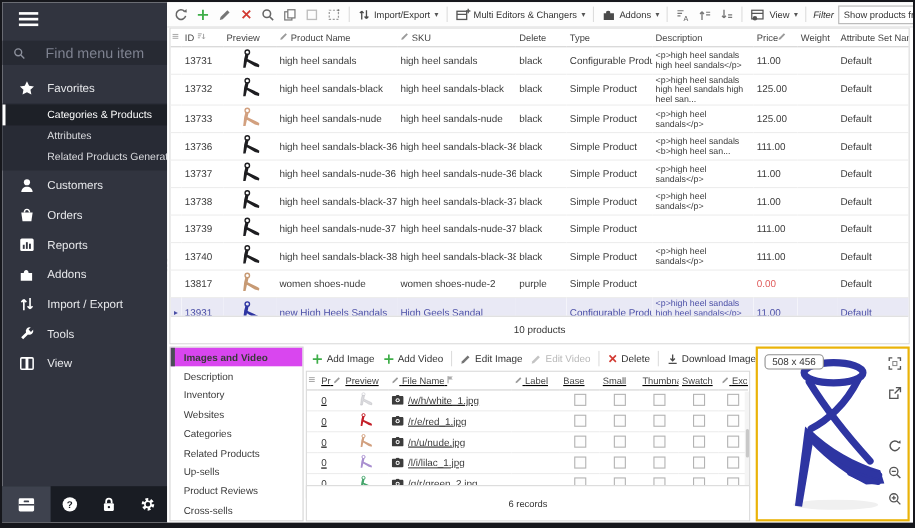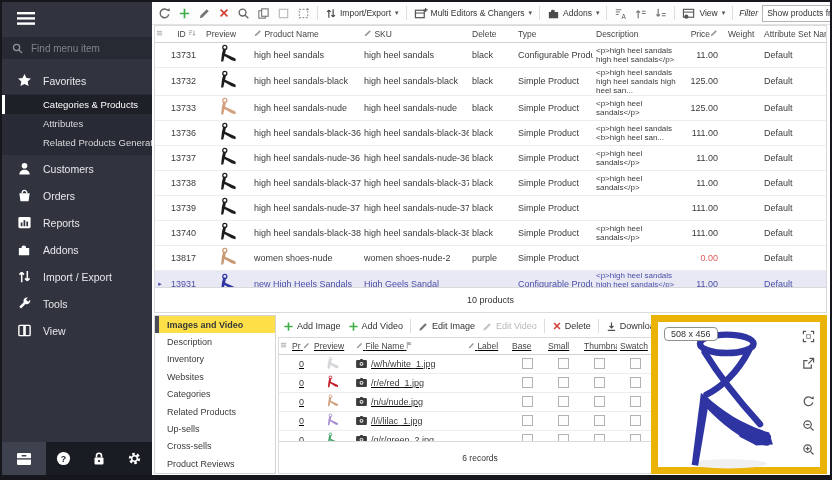--- a/index.html
+++ b/index.html
@@ -3,21 +3,21 @@
 <meta charset="utf-8">
 <style>
   html,body{margin:0;padding:0;background:#d6d6d6;font-family:"Liberation Sans",sans-serif;}
   *{box-sizing:border-box;}
   .app{position:relative;width:832px;height:480px;border:2px solid #16171c;border-bottom-width:5px;background:#fff;overflow:hidden;}
 
   
   .sidebar{position:absolute;left:0;top:0;bottom:0;width:150px;background:#31343f;color:#e7e8eb;overflow:hidden;}
   .burger{padding:9px 0 7px 15px;cursor:pointer;}
   .search{display:flex;align-items:center;gap:6px;background:#272a33;height:22px;margin:1px 0 8px;padding:0 10px;}
-  .search input{background:transparent;border:0;outline:0;color:#cfd1d8;font-size:10px;width:104px;font-family:"Liberation Sans",sans-serif;}
+  .search input{background:transparent;border:0;outline:0;color:#cfd1d8;font-size:13px;width:104px;font-family:"Liberation Sans",sans-serif;text-align:right;}
   .search input::placeholder{color:#7e8290;}
   .mi{display:flex;align-items:center;gap:11px;height:27px;padding-left:15px;font-size:10.5px;cursor:pointer;white-space:nowrap;}
   .sub{background:#282b35;padding:1px 0 3px;}
   .smi{display:flex;align-items:center;height:19px;padding-left:41px;font-size:9.5px;color:#d9dade;cursor:pointer;position:relative;white-space:nowrap;}
   .smi.sel{background:#1d2027;color:#fff;}
   .smi.sel::before{content:"";position:absolute;left:0;top:0;bottom:0;width:3px;background:#fff;}
   .sstatus{position:absolute;left:0;right:0;bottom:0;height:33px;background:#191c23;display:flex;align-items:center;}
   .sstatus .cell{width:44px;height:33px;background:#3e424e;display:flex;align-items:center;justify-content:center;cursor:pointer;}
   .sstatus .ic{flex:1;display:flex;justify-content:center;cursor:pointer;}
   .splitgrip{position:absolute;left:150px;top:231px;width:5px;height:16px;display:flex;flex-direction:column;justify-content:space-between;padding:2px 0;cursor:col-resize;}
@@ -32,42 +32,42 @@
   .caret{font-size:7px;color:#555;margin-left:1px;font-family:"DejaVu Sans",sans-serif;}
   .filter-select{display:flex;align-items:center;justify-content:space-between;width:176px;height:17px;border:1px solid #b5b5b5;background:#fff;padding:0 4px;font-size:8.5px;color:#333;cursor:pointer;margin:0 4px 0 3px;}
 
   .gridbox{position:absolute;left:2px;right:3px;top:23px;height:288px;border:1px solid #dadada;background:#fff;overflow:hidden;}
   table{border-collapse:collapse;table-layout:fixed;}
   th{height:16px;font-size:8.5px;font-weight:400;color:#454545;text-align:left;border-bottom:1px solid #d2d2d2;padding:0 3px;overflow:hidden;white-space:nowrap;cursor:pointer;}
   td{height:23px;font-size:9px;color:#3b3b3b;border-bottom:1px solid #ededed;padding:0 3px;overflow:hidden;white-space:nowrap;}
   .igrid td{height:16px;}
   tr.sel td{background:#e9e9f5;color:#4b4fa6;}
   tr.gsel td{background:#ebebeb;}
-  th.num,td.num{text-align:right;padding-right:7px;}
+  th.num,td.num{text-align:left;padding-right:7px;}
   td.desc{font-size:8px;line-height:9px;white-space:normal;color:#3b3b3b;}
   td.ctr{text-align:center;}
   .price-red{color:#e05b5b;}
   .marker{color:#444;font-size:7px;text-align:center;padding:0;font-family:"DejaVu Sans",sans-serif;}
   .gfooter{position:absolute;left:0;right:0;bottom:0;height:25px;border-top:1px solid #dadada;background:#fff;display:flex;align-items:center;justify-content:center;font-size:9px;color:#333;}
   .filecell{display:flex;align-items:center;gap:4px;overflow:hidden;}
   .cb{width:11px;height:11px;border:1px solid #b3b3b3;background:#fdfdfd;margin:0 auto;cursor:pointer;}
 
   
   .bottom{position:absolute;left:2px;right:3px;top:313px;bottom:1px;}
   .tabs{position:absolute;left:0;top:0;bottom:0;width:122px;border:1px solid #d4d4d4;background:#fff;overflow:hidden;}
   .tab{height:17.4px;display:flex;align-items:center;padding-left:12px;font-size:9px;color:#3a3a3a;cursor:pointer;position:relative;}
-  .tab.sel{background:#fde047;font-weight:bold;}
+  .tab.sel{background:#d946ef;font-weight:bold;}
   .tab.sel::before{content:"";position:absolute;left:0;top:0;bottom:0;width:4px;background:#4a4d57;}
   .center{position:absolute;left:124px;top:0;bottom:0;width:404px;}
   .itb{height:22px;display:flex;align-items:center;gap:1px;padding:0 2px;font-size:9px;color:#333;white-space:nowrap;}
   .igridbox{position:absolute;left:0;right:0;top:22px;bottom:21px;border:1px solid #dadada;overflow:hidden;}
   .iscroll{position:absolute;right:0;top:18px;bottom:0;width:4px;background:#f4f4f4;}
   .iscroll i{display:block;width:3px;height:26px;background:#c8c8c8;border-radius:2px;margin:34px auto 0;}
   .irecords{position:absolute;left:0;right:0;bottom:0;height:33px;border:1px solid #dadada;display:flex;align-items:center;justify-content:center;font-size:8.5px;color:#333;background:#fff;}
-  .preview{position:absolute;right:0;top:0;bottom:0;width:176px;border:7px solid #eab308;background:#fff;}
+  .preview{position:absolute;right:0;top:0;bottom:0;width:140px;border:2px solid #eab308;background:#fff;}
   .badge{position:absolute;left:6px;top:5px;border:1px solid #8f8f8f;border-radius:4px;background:#fff;padding:1px 6px;font-size:9px;color:#333;z-index:2;}
   .pvtop{position:absolute;right:5px;top:7px;display:flex;flex-direction:column;gap:9px;z-index:2;}
   .pvbot{position:absolute;right:5px;bottom:7px;display:flex;flex-direction:column;gap:6px;z-index:2;}
   .pvtop span,.pvbot span{cursor:pointer;display:block;}
   .shoeimg{position:absolute;left:6px;top:4px;}
 </style>
 </head>
 <body>
 
 <div class="app">
@@ -524,22 +524,22 @@
 
     <div class="bottom">
       <div class="tabs" id="bottom-tabs">
           <div class="tab sel">Images and Video</div>
           <div class="tab">Description</div>
           <div class="tab">Inventory</div>
           <div class="tab">Websites</div>
           <div class="tab">Categories</div>
           <div class="tab">Related Products</div>
           <div class="tab">Up-sells</div>
+          <div class="tab">Product Reviews</div>
           <div class="tab">Cross-sells</div>
-          <div class="tab">Product Reviews</div>
         </div>
 
       <div class="center">
         <div class="itb">
           <span class="tbtn">
               <svg width="11" height="11" viewBox="0 0 12 12">
                 <path d="M6 1.5v9M1.5 6h9" stroke="#3fae49" stroke-width="1.7"></path>
               </svg>
               <span>Add Image</span>
             </span>

